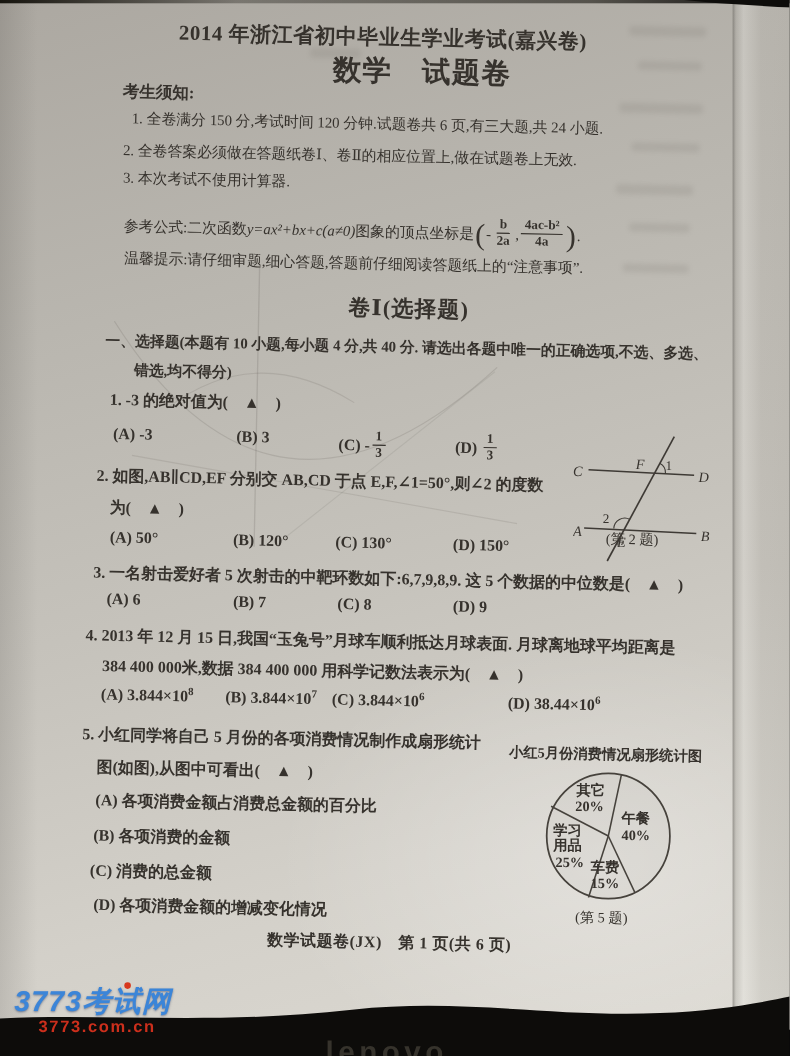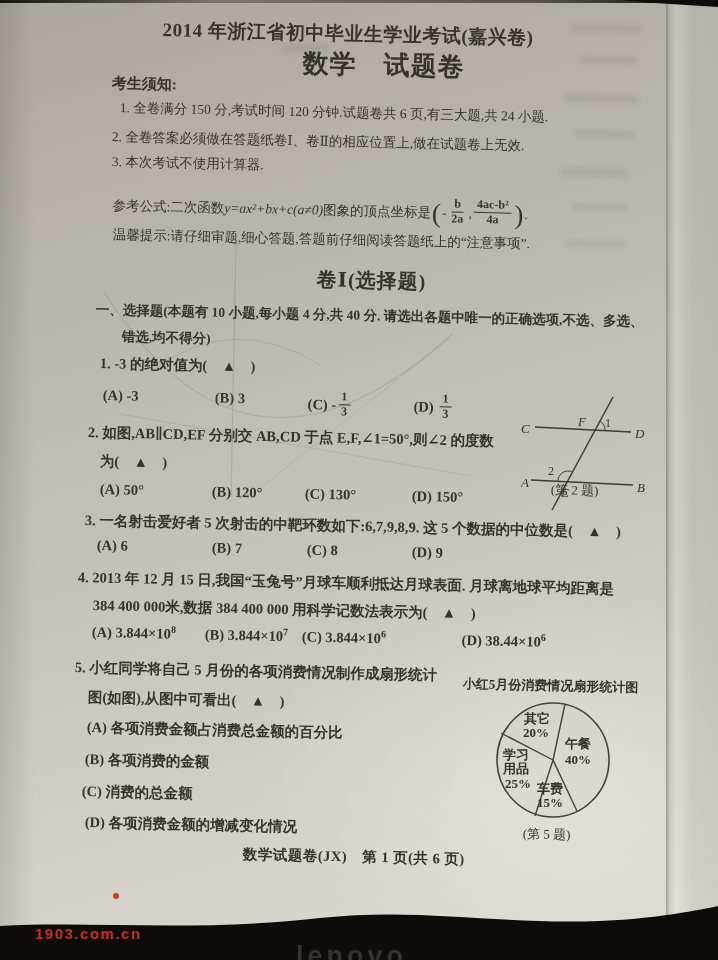--- a/index.html
+++ b/index.html
@@ -183,16 +183,17 @@
   </svg>
   <div class="t" style="left:523px;top:825px;font-size:13px;">(第 5 题)</div>
 
   <div class="t b" style="left:243px;top:845px;font-size:14.5px;letter-spacing:.5px;">数学试题卷(JX)　第 1 页(共 6 页)</div>
 
   <svg style="position:absolute;left:0;top:888px;" width="718" height="72">
     <path d="M0,38 C90,33 200,44 320,30 C420,19 500,37 600,33 C650,31 690,24 718,18 L718,72 L0,72 Z" fill="#0d0c0a"></path>
   </svg>
   <div class="lenovo">lenovo</div>
 
+  <div class="wm-site">3773考试网</div>
   <div class="wm-dot"></div>
-  <div class="wm-url">1903.com.cn</div>
+  <div class="wm-url">3773.com.cn</div>
 
 </div>
 
 </body></html>

